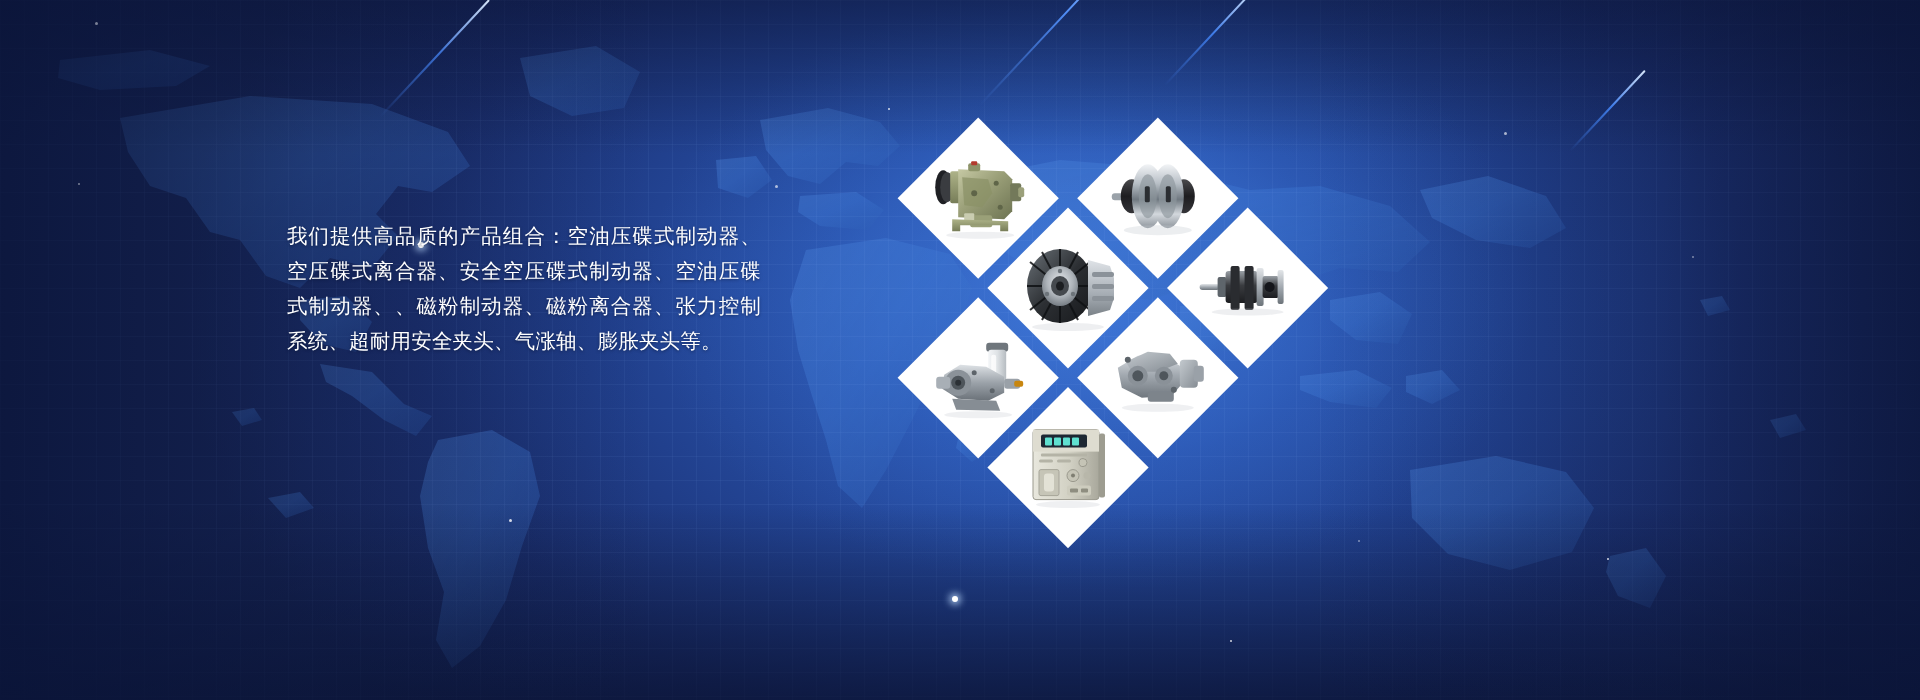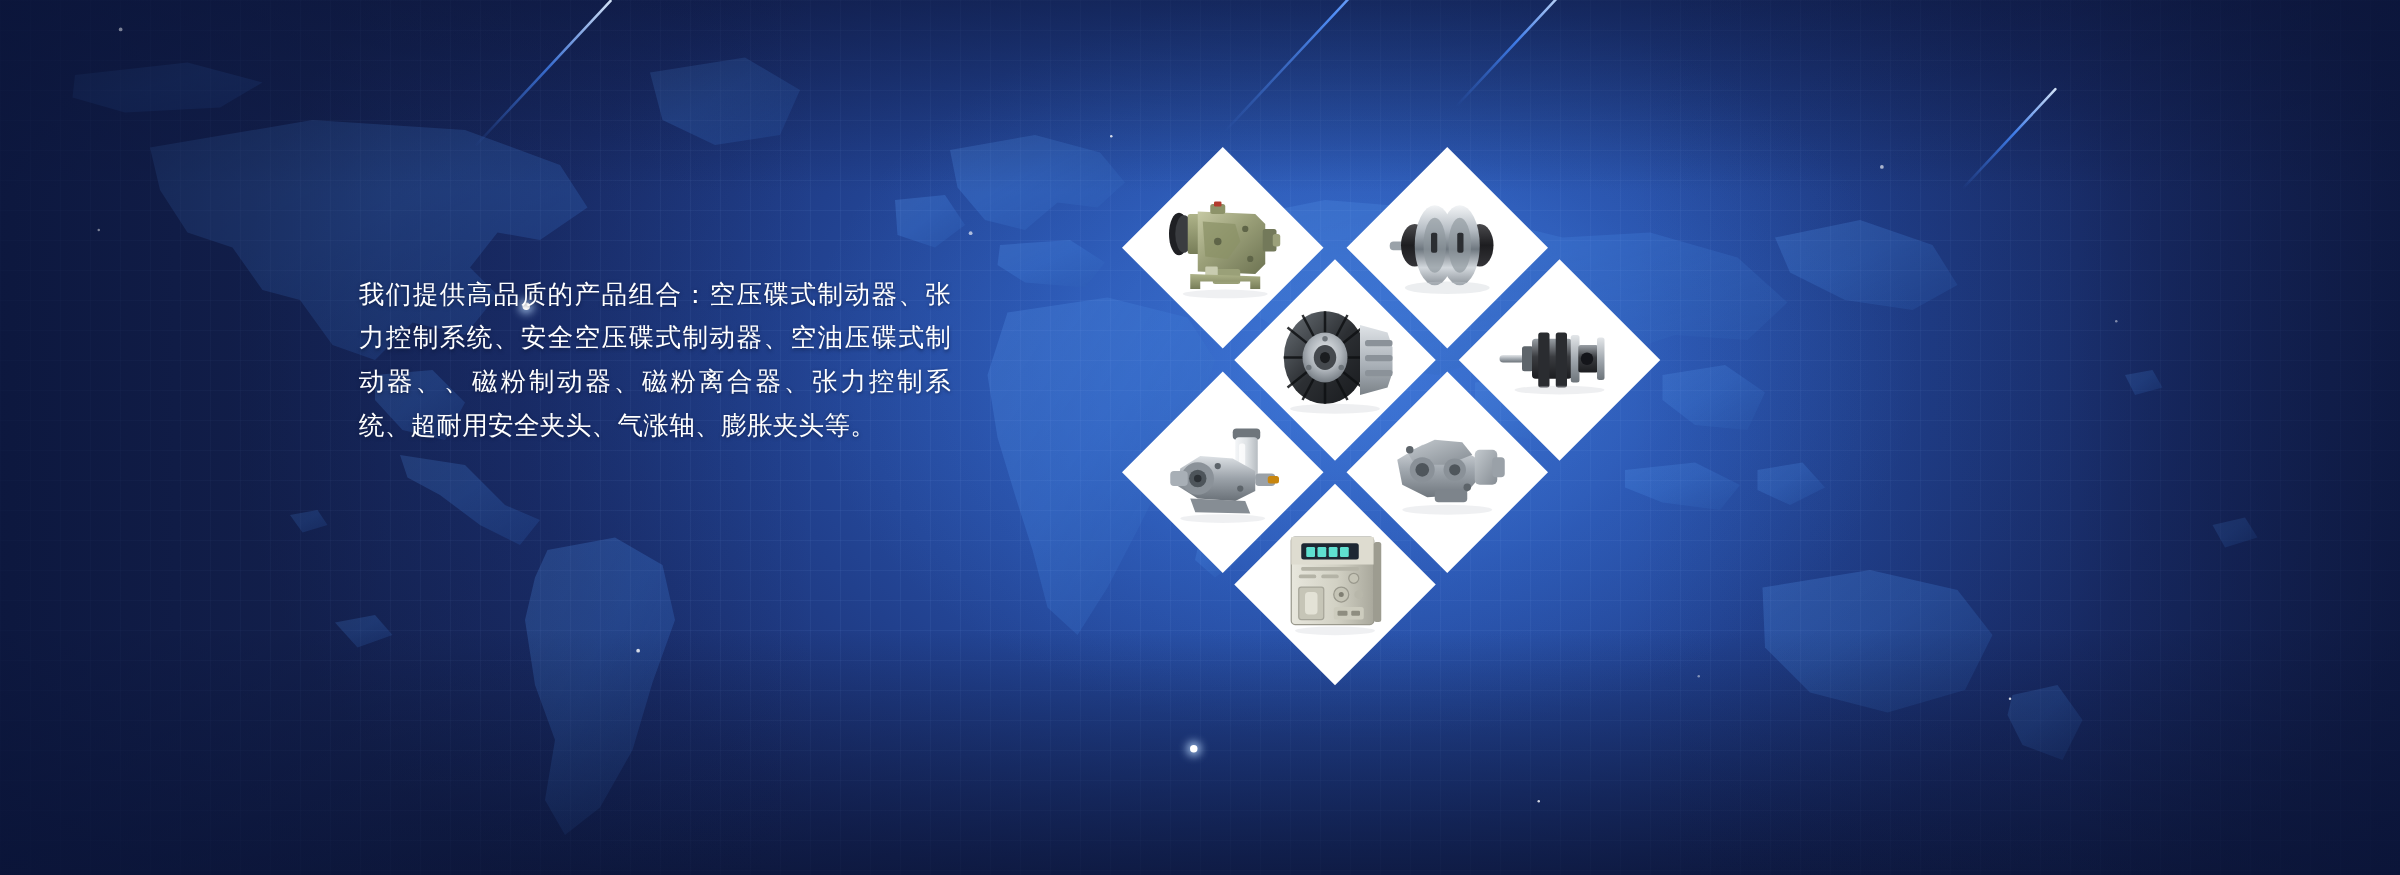--- a/index.html
+++ b/index.html
@@ -142,21 +142,21 @@
       <div class="star" style="left: 1230px; top: 640px; width: 2px; height: 2px; opacity: 0.81;"></div>
     </div>
   <div id="streaks-layer">
       <div class="streak" style="left: 980px; top: 104px; width: 230px; transform: rotate(-47deg); background: linear-gradient(90deg, rgba(255, 255, 255, 0) 0%, rgb(79, 140, 245) 55%, rgba(220, 236, 255, 0.95) 100%);"></div>
       <div class="streak" style="left: 1165px; top: 84px; width: 130px; transform: rotate(-47deg); background: linear-gradient(90deg, rgba(255, 255, 255, 0) 0%, rgb(63, 124, 232) 55%, rgba(220, 236, 255, 0.95) 100%);"></div>
       <div class="streak" style="left: 380px; top: 116px; width: 160px; transform: rotate(-47deg); background: linear-gradient(90deg, rgba(255, 255, 255, 0) 0%, rgb(58, 110, 208) 55%, rgba(220, 236, 255, 0.95) 100%);"></div>
       <div class="streak" style="left: 1570px; top: 150px; width: 110px; transform: rotate(-47deg); background: linear-gradient(90deg, rgba(255, 255, 255, 0) 0%, rgb(63, 124, 232) 55%, rgba(220, 236, 255, 0.95) 100%);"></div>
     </div>
 
   <div class="copy">
-    <p>我们提供高品质的产品组合：空压碟式制动器、张力控制系统、安全空压碟式制动器、空油压碟式制动器、、磁粉制动器、磁粉离合器、张力控制系统、超耐用安全夹头、气涨轴、膨胀夹头等。</p>
+    <p>我们提供高品质的产品组合：空油压碟式制动器、空压碟式离合器、安全空压碟式制动器、空油压碟式制动器、、磁粉制动器、磁粉离合器、张力控制系统、超耐用安全夹头、气涨轴、膨胀夹头等。</p>
   </div>
 
   <div class="diamonds">
 
     <div class="dcell r0 c1">
       <div class="inner">
         <svg width="96" height="76" viewBox="0 0 96 76">
           <defs>
             <linearGradient id="chr1" x1="0" y1="0" x2="0" y2="1">
               <stop offset="0%" stop-color="#f2f4f6"></stop>

